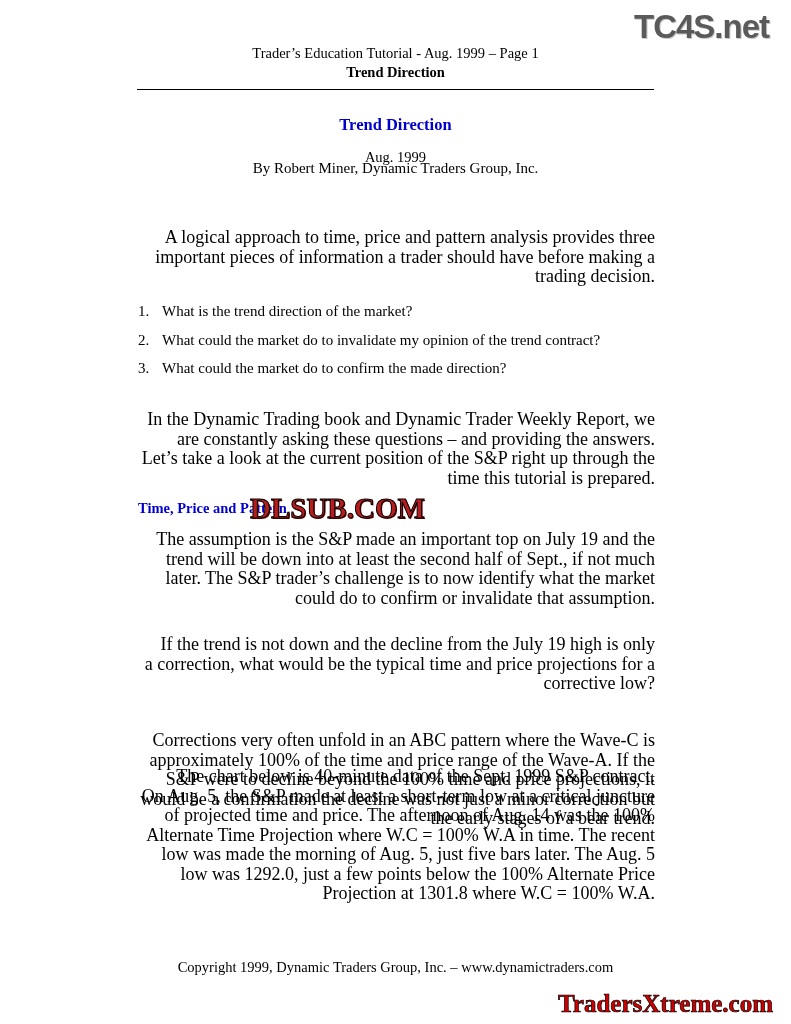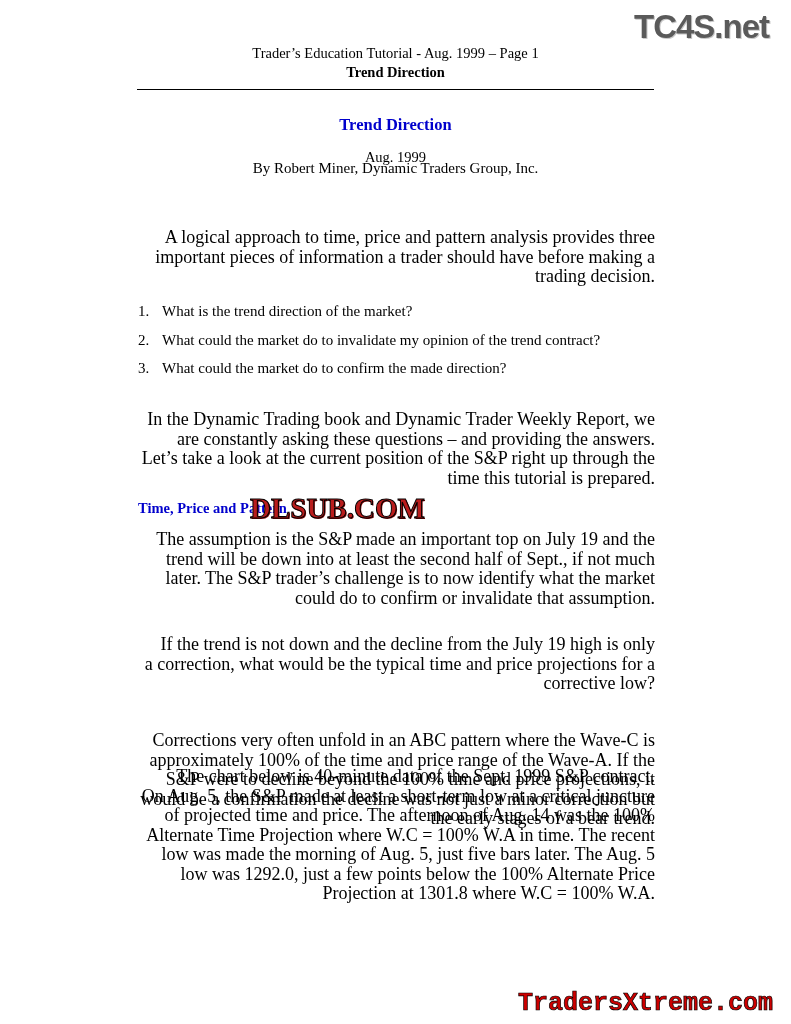--- a/index.html
+++ b/index.html
@@ -47,21 +47,21 @@
     color: #b91c1c;
     letter-spacing: 0px;
     -webkit-text-stroke: 1px #000000;
     text-shadow: 1px 1px 0 #7a0000;
     white-space: nowrap;
   }
   .wm-bottom {
     position: absolute;
     right: 18px;
     bottom: 6px;
-    font-family: Liberation Mono, monospace;
+    font-family: Liberation Serif, serif;
     font-weight: bold;
     font-size: 25px;
     color: #cc0000;
     -webkit-text-stroke: 0.7px #000000;
     white-space: nowrap;
   }
 
   
   .header {
     position: absolute;
@@ -204,15 +204,16 @@
   <div class="body-text p-dyn">In the Dynamic Trading book and Dynamic Trader Weekly Report, we are constantly asking these questions – and providing the answers. Let’s take a look at the current position of the S&amp;P right up through the time this tutorial is prepared.</div>
 
   <div class="sec-head">Time, Price and Pattern</div>
   <div class="wm-mid">DLSUB.COM</div>
 
   <div class="body-text p-assume">The assumption is the S&amp;P made an important top on July 19 and the trend will be down into at least the second half of Sept., if not much later. The S&amp;P trader’s challenge is to now identify what the market could do to confirm or invalidate that assumption.</div>
   <div class="body-text p-iftrend indent">If the trend is not down and the decline from the July 19 high is only a correction, what would be the typical time and price projections for a corrective low?</div>
   <div class="body-text p-corr indent">Corrections very often unfold in an ABC pattern where the Wave-C is approximately 100% of the time and price range of the Wave-A. If the S&amp;P were to decline beyond the 100% time and price projections, it would be a confirmation the decline was not just a minor correction but the early stages of a bear trend.</div>
   <div class="body-text p-chart indent">The chart below is 40-minute data of the Sept. 1999 S&amp;P contract. On Aug. 5, the S&amp;P made at least a short-term low at a critical juncture of projected time and price. The afternoon of Aug. 14 was the 100% Alternate Time Projection where W.C = 100% W.A in time. The recent low was made the morning of Aug. 5, just five bars later. The Aug. 5 low was 1292.0, just a few points below the 100% Alternate Price Projection at 1301.8 where W.C = 100% W.A.</div>
 
+  <div class="copyright">Copyright 1999, Dynamic Traders Group, Inc. – www.dynamictraders.com</div>
 
   <div class="wm-bottom">TradersXtreme.com</div>
 </div>
 
 </body></html>

